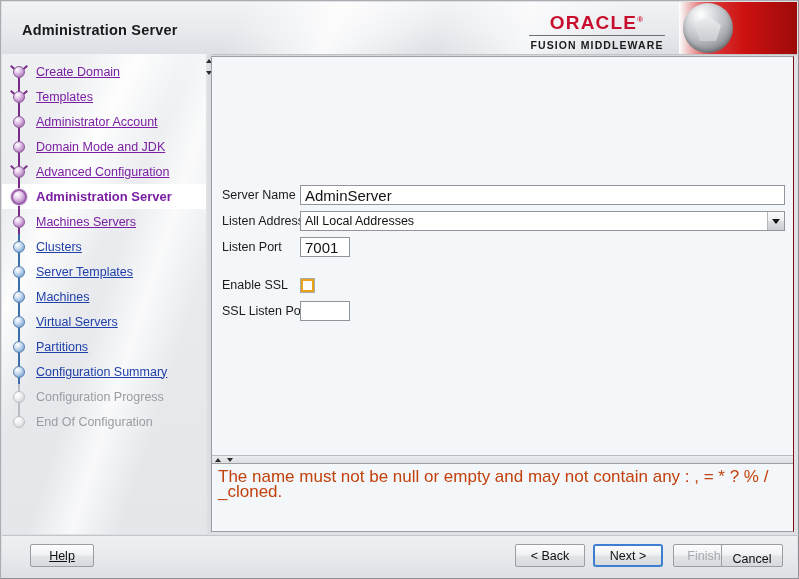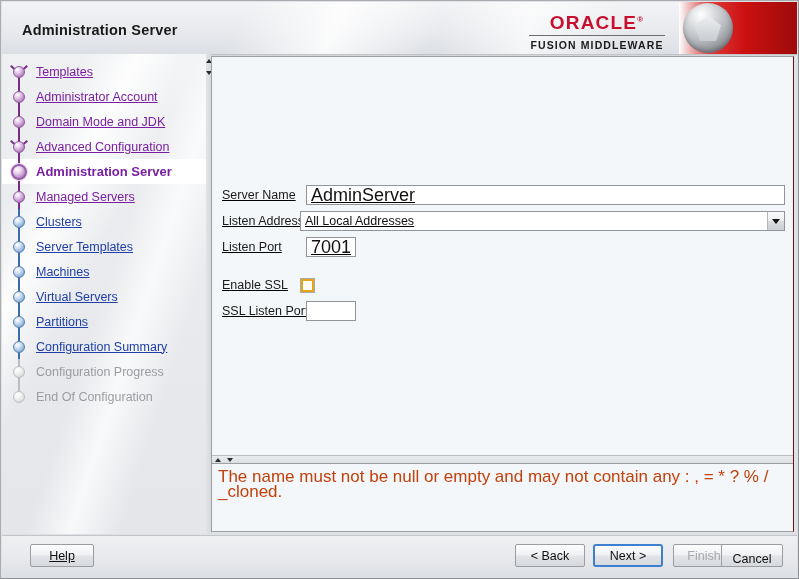--- a/index.html
+++ b/index.html
@@ -242,41 +242,39 @@
   .form {
     position: absolute;
     left: 10px; top: 125px;
     right: 8px;
   }
   .form-row {
     display: flex;
     align-items: center;
     height: 26px;
     margin-bottom: 0px;
-    text-decoration: underline;
   }
   .form-row.gap { margin-top: 12px; }
   .form-label {
     width: 78px;
     flex: 0 0 78px;
     font-size: 12.5px;
     color: #1a1a1a;
     white-space: nowrap;
   }
   .field {
     height: 20px;
     border: 1px solid #919498;
     background: #ffffff;
-    font-size: 18px;
+    font-size: 15px;
     color: #111;
     padding: 0 4px;
     line-height: 18px;
     font-family: "Liberation Sans", sans-serif;
     outline: none;
-    margin-left: 6px;
   }
   .field.wide { flex: 1 1 auto; }
   .field.port { width: 50px; }
   .field.sslport { width: 50px; background: #ffffff; }
   .combo {
     position: relative;
     flex: 1 1 auto;
     height: 20px;
     border: 1px solid #919498;
     background: #ffffff;
@@ -406,20 +404,27 @@
   </div>
   <div class="header-shadow"></div>
 
   <div class="sidebar">
     <div class="nav" id="nav">
         <div class="nav-row">
           <div class="nav-node-col">
             <div class="fork"></div>
             <div class="node"></div>
           </div>
+          <span class="nav-label">Create Domain</span>
+        </div>
+        <div class="nav-row">
+          <div class="nav-node-col">
+            <div class="fork"></div>
+            <div class="node"></div>
+          </div>
           <span class="nav-label">Templates</span>
         </div>
         <div class="nav-row">
           <div class="nav-node-col">
             <div class="node"></div>
           </div>
           <span class="nav-label">Administrator Account</span>
         </div>
         <div class="nav-row">
           <div class="nav-node-col">
@@ -437,21 +442,21 @@
         <div class="nav-row current">
           <div class="nav-node-col">
             <div class="node"></div>
           </div>
           <span class="nav-label">Administration Server</span>
         </div>
         <div class="nav-row">
           <div class="nav-node-col">
             <div class="node"></div>
           </div>
-          <span class="nav-label">Managed Servers</span>
+          <span class="nav-label">Machines Servers</span>
         </div>
         <div class="nav-row blue">
           <div class="nav-node-col">
             <div class="node"></div>
           </div>
           <span class="nav-label">Clusters</span>
         </div>
         <div class="nav-row blue">
           <div class="nav-node-col">
             <div class="node"></div>

